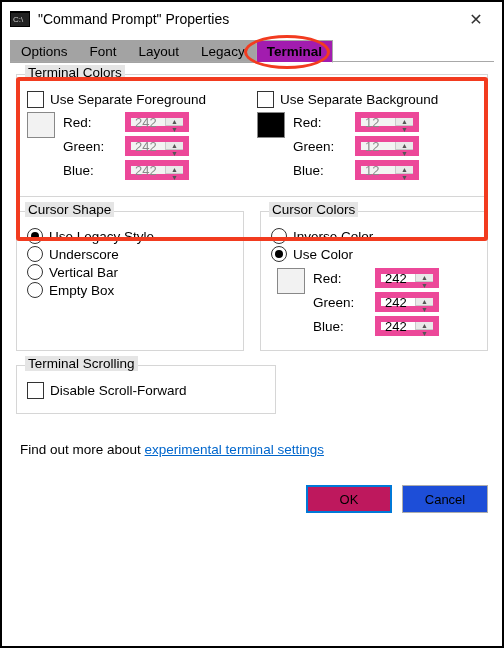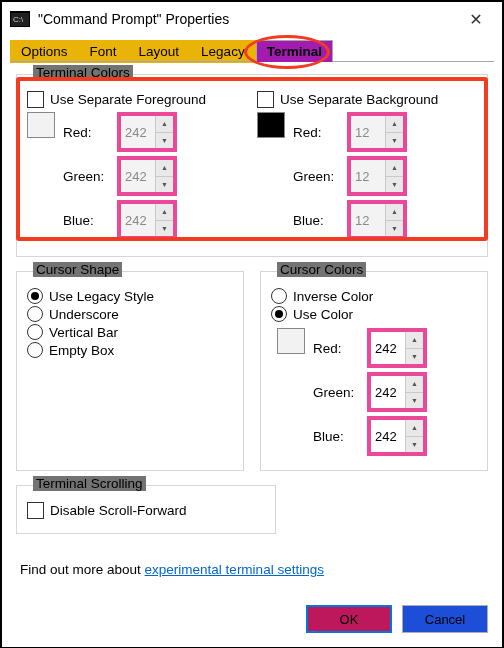--- a/index.html
+++ b/index.html
@@ -8,48 +8,48 @@
 
   .outer-border { border: 2px solid #000; width: 504px; height: 648px; position: relative; }
   .window { background: #fff; }
 
   .titlebar { display: flex; align-items: center; height: 34px; padding: 0 6px 0 8px; }
   .titlebar-icon { width: 20px; height: 16px; margin-right: 8px; display:flex; }
   .titlebar-title { font-size: 14px; color: #000; flex: 1; }
   .close-btn { width: 40px; height: 30px; display:flex; align-items:center; justify-content:center; font-size:16px; color:#333; }
 
   .tabstrip { display:flex; padding: 0 8px; position: relative; align-items:flex-end; height:26px;}
-  .tab { padding: 3px 10px; font-size: 13.5px; color:#000; border:1px solid transparent; position:relative; top:1px; background:#eab308;}
+  .tab { padding: 3px 10px; font-size: 13.5px; color:#000; border:1px solid transparent; position:relative; top:1px; background:#a3a3a3;}
   .tab.active { border:1px solid #a8a8a8; border-bottom:1px solid #fff; background:#a21caf; z-index:2;font-weight:bold;}
   .tabline { position:absolute; left:8px; right:8px; bottom:0; height:1px; background:#a8a8a8; z-index:1;}
 
   .tab-highlight { position:absolute; border:3px solid #f23b1f; border-radius: 50%/50%; width:86px; height:34px; top:33px; left:242px; z-index:10; pointer-events:none;}
 
   .content { padding: 12px 14px 8px 14px; position:relative; }
 
   .groupbox { position: relative; border:1px solid #d6d6d6; padding: 16px 10px 12px 10px; margin-bottom: 14px; }
-  .groupbox-title { position:absolute; top:-10px; left:8px; background:#737373; padding:0 3px; font-size:13.5px; color:#000;margin-left:8px; }
+  .groupbox-title { position:absolute; top:-10px; left:8px; background:#e5e5e5; padding:0 3px; font-size:13.5px; color:#000; }
 
   .red-box { position:absolute; border:4px solid #f23b1f; top:75px; left:14px; right:14px; height:164px; z-index:9; pointer-events:none; border-radius:3px;}
 
   .two-col { display:flex; gap:10px; }
   .col { flex:1; }
 
   .checkbox-row, .radio-row { display:flex; align-items:center; font-size:13.5px; color:#000; margin-bottom:2px; }
   .checkbox-box { width:17px; height:17px; border:1.5px solid #333; margin-right:6px; background:#fff; }
   .radio-outer { width:16px; height:16px; border:1.5px solid #333; border-radius:50%; margin-right:6px; display:flex; align-items:center; justify-content:center; background:#fff;}
   .radio-outer.sel::after { content:""; width:8px; height:8px; background:#000; border-radius:50%; display:block;}
 
   .color-rgb-block { display:flex; gap:8px; margin-top:4px; }
   .swatch { width:28px; height:26px; border:1px solid #888; }
   .rgb-fields { display:flex; flex-direction:column; gap:4px;}
-  .rgb-row { display:flex; align-items:center; gap:4px; font-size:13.5px;}
+  .rgb-row { display:flex; align-items:center; gap:12px; font-size:13.5px;}
   .rgb-label { width:50px; }
 
-  .spinner { display:flex; border:4px solid #ec4899; background:#fff; height:40px; }
+  .spinner { display:flex; border:6px solid #ec4899; background:#fff; height:20px; }
   .spinner.disabled { background:#f3f3f3; color:#8a8a8a;}
   .spinner .val { width:34px; padding:2px 4px; font-size:13px; display:flex; align-items:center; }
   .spinner .btns { width:18px; display:flex; flex-direction:column; border-left:1px solid #c9c9c9; background:#e9e9e9;}
   .spinner .btns div { flex:1; display:flex; align-items:center; justify-content:center; font-size:7px; color:#555;}
   .spinner .btns div:first-child { border-bottom:1px solid #c9c9c9;}
 
   .row-pair { display:flex; gap:16px;}
   .row-pair > .groupbox { flex:1; }
 
   .link { color:#0066cc; text-decoration:underline; }

